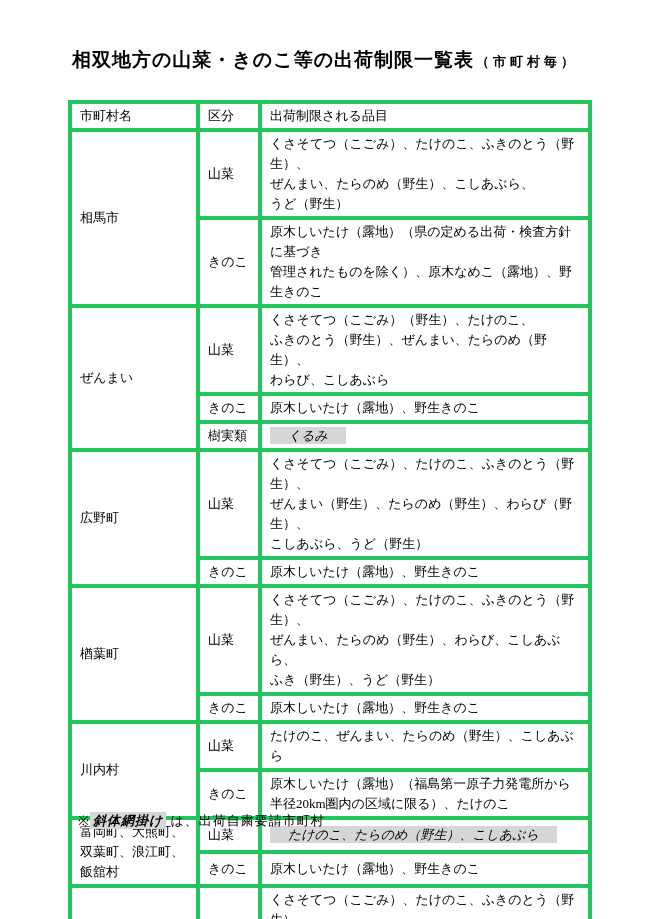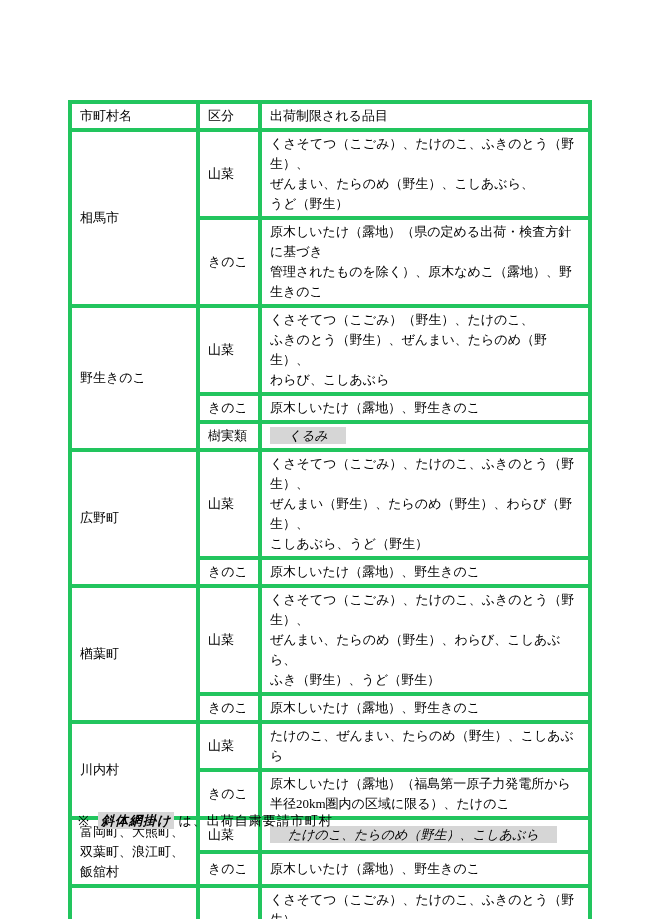--- a/index.html
+++ b/index.html
@@ -58,28 +58,31 @@
   .footnote {
     position: absolute; left: 78px;
     font-size: 13px; letter-spacing: 1px;
   }
   .fn1 { top: 811px; }
   .fn2 { top: 844px; }
   .fn-hl {
     background: #d6d6d6;
     font-style: italic; font-weight: bold;
     padding: 1px 3px;
-    margin-left: 8px;
   }
 </style>
 </head>
 <body>
 
 <div class="page">
 
+  <div class="title-row">
+    <span class="title-main">相双地方の山菜・きのこ等の出荷制限一覧表</span>
+    <span class="title-sub">（市町村毎）</span>
+  </div>
 
 
   <table class="restriction-table">
     <colgroup>
         <col class="c-muni">
         <col class="c-cat">
         <col class="c-items">
       </colgroup>
     <tbody>
         <tr style="height:28px">
@@ -95,21 +98,21 @@
 ぜんまい、たらのめ（野生）、こしあぶら、
 うど（野生）</td>
     </tr>
     <tr style="height:46px">
       <td>きのこ</td>
       <td class="items-cell">原木しいたけ（露地）（県の定める出荷・検査方針に基づき
 管理されたものを除く）、原木なめこ（露地）、野生きのこ</td>
     </tr>
 
     <tr style="height:62px">
-      <td class="muni-cell" rowspan="3">野生きのこ</td>
+      <td class="muni-cell" rowspan="3">ぜんまい</td>
       <td>山菜</td>
       <td class="items-cell">くさそてつ（こごみ）（野生）、たけのこ、
 ふきのとう（野生）、ぜんまい、たらのめ（野生）、
 わらび、こしあぶら</td>
     </tr>
     <tr style="height:28px">
       <td>きのこ</td>
       <td class="items-cell">原木しいたけ（露地）、野生きのこ</td>
     </tr>
     <tr style="height:28px">

